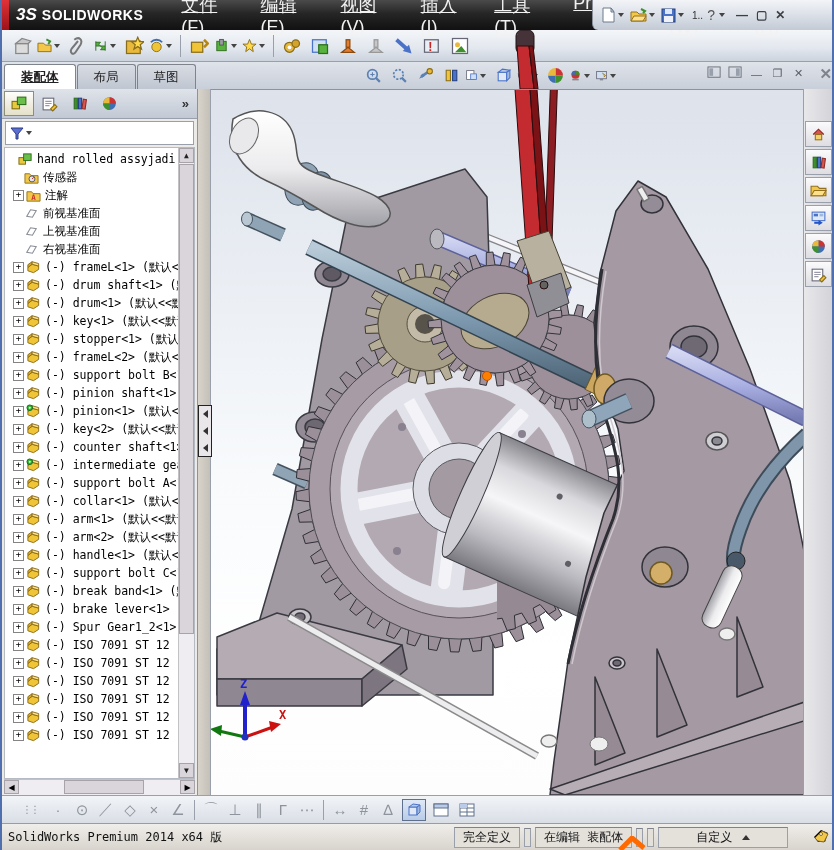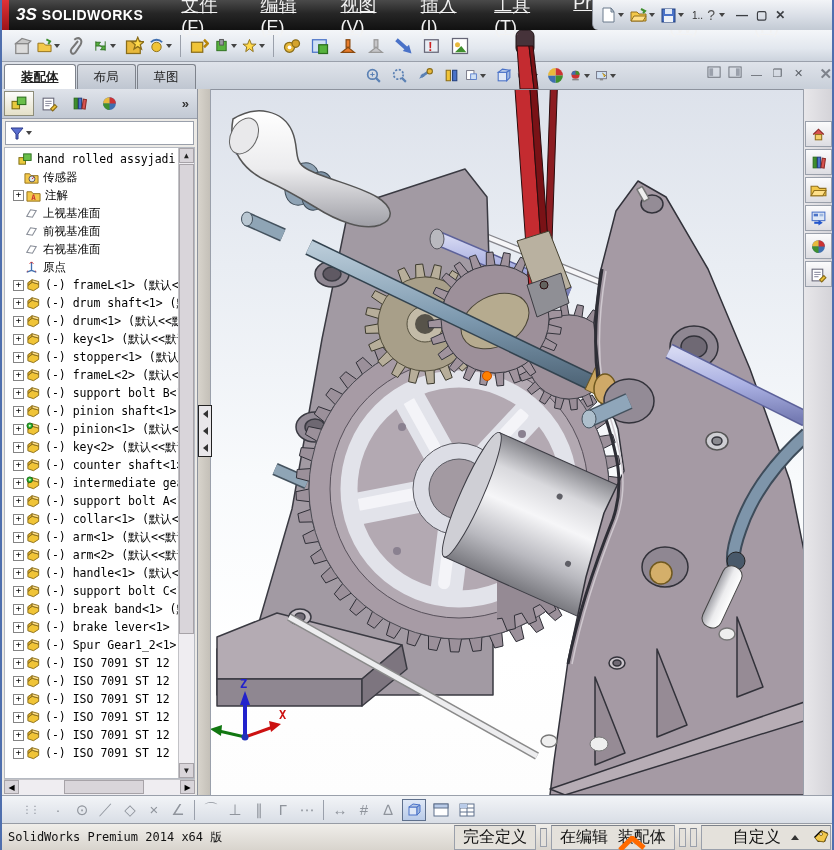--- a/index.html
+++ b/index.html
@@ -83,21 +83,21 @@
   .sk-grip{color:#8a8f99;font-size:10px;letter-spacing:-2px;margin:0 8px 0 20px;}
   .sk{color:#8f949c;font-size:15px;width:24px;text-align:center;}
   .sk-sep{width:1px;height:20px;background:#9aa0ab;margin:0 4px;}
   .sk-cube{width:22px;height:20px;border:1px solid #5f708c;background:linear-gradient(180deg,#dfe8f6,#b9cbe8);display:flex;align-items:center;justify-content:center;margin:0 2px;}
   .sk-box{width:22px;height:20px;display:flex;align-items:center;justify-content:center;margin:0 2px;}
   
   .statusbar{position:absolute;left:0;top:823px;width:834px;height:27px;
     background:linear-gradient(180deg,#f0eeea,#d8d4cd);border-top:1px solid #979ca5;display:flex;align-items:center;font-size:12px;color:#111;z-index:8;box-sizing:border-box;font-family:"DejaVu Sans Mono",monospace;}
   .sb-left{margin-left:6px;}
   .sb-cells{position:absolute;left:452px;display:flex;align-items:center;height:20px;}
-  .sb-cell{border:1px solid #9aa0ab;border-top-color:#7d828b;background:#e4e1db;padding:1px 8px;margin-right:4px;white-space:nowrap;font-size:16px;}
+  .sb-cell{border:1px solid #9aa0ab;border-top-color:#7d828b;background:#e4e1db;padding:1px 8px;margin-right:4px;white-space:nowrap;font-size:12px;}
   .sb-thin{width:5px;padding:1px 0;height:15px;}
   .sb-custom{display:flex;align-items:center;width:112px;justify-content:center;}
   .sb-custom i{width:0;height:0;border-left:4px solid transparent;border-right:4px solid transparent;border-bottom:5px solid #333;margin-left:10px;}
   .sb-tag{position:absolute;right:6px;top:4px;}
   
   .leverlay{position:absolute;left:506px;top:30px;width:40px;height:59px;z-index:9;pointer-events:none;}
   .anno{position:absolute;left:616px;top:836px;z-index:40;}
 </style>
 </head>
 <body>
@@ -639,46 +639,37 @@
                 <text x="5.5" y="12.5" font-size="8" font-weight="bold" fill="#c33">A</text>
               </svg></span>
             <span class="lbl">注解</span>
           </div>
           <div class="trow">
             <span style="width: 6px; flex: 0 0 auto;"></span>
             <span class="noexp"></span>
             <span class="ticon"><svg width="15" height="15" viewBox="0 0 16 16">
                 <polygon points="3,11 7,4 13,5 9,12" fill="none" stroke="#8a8f99" stroke-width="1.2"></polygon>
               </svg></span>
+            <span class="lbl">前视基准面</span>
+          </div>
+          <div class="trow">
+            <span style="width: 6px; flex: 0 0 auto;"></span>
+            <span class="noexp"></span>
+            <span class="ticon"><svg width="15" height="15" viewBox="0 0 16 16">
+                <polygon points="3,11 7,4 13,5 9,12" fill="none" stroke="#8a8f99" stroke-width="1.2"></polygon>
+              </svg></span>
             <span class="lbl">上视基准面</span>
           </div>
           <div class="trow">
             <span style="width: 6px; flex: 0 0 auto;"></span>
             <span class="noexp"></span>
             <span class="ticon"><svg width="15" height="15" viewBox="0 0 16 16">
                 <polygon points="3,11 7,4 13,5 9,12" fill="none" stroke="#8a8f99" stroke-width="1.2"></polygon>
               </svg></span>
-            <span class="lbl">前视基准面</span>
-          </div>
-          <div class="trow">
-            <span style="width: 6px; flex: 0 0 auto;"></span>
-            <span class="noexp"></span>
-            <span class="ticon"><svg width="15" height="15" viewBox="0 0 16 16">
-                <polygon points="3,11 7,4 13,5 9,12" fill="none" stroke="#8a8f99" stroke-width="1.2"></polygon>
-              </svg></span>
             <span class="lbl">右视基准面</span>
-          </div>
-          <div class="trow">
-            <span style="width: 6px; flex: 0 0 auto;"></span>
-            <span class="noexp"></span>
-            <span class="ticon"><svg width="15" height="15" viewBox="0 0 16 16">
-                <path d="M8 2v9M8 11l-5 2M8 11l5 2" stroke="#3f6fb0" fill="none" stroke-width="1.4"></path>
-                <path d="M6 4l2-2 2 2M4 11.6l-1 .9M12 11.6l1 .9" stroke="#cc2222" fill="none"></path>
-              </svg></span>
-            <span class="lbl">原点</span>
           </div>
           <div class="trow">
             <span style="width: 6px; flex: 0 0 auto;"></span>
             <span class="exp">+</span>
             <span class="ticon"><svg width="15" height="15" viewBox="0 0 16 16">
                 <path d="M2 8 L6.5 4.5 L13.5 6.5 L13.5 10 L8 13.5 L2 11.5 Z" fill="#f0c437" stroke="#8a6d1a"></path>
                 <path d="M2 8 L6.5 4.5 L6.5 1.8 L2 5Z" fill="#d9a92c" stroke="#8a6d1a"></path>
                 <path d="M6.5 4.5 L13.5 6.5 L13.5 3.8 L6.5 1.8Z" fill="#ffe08a" stroke="#8a6d1a"></path>
               </svg></span>
             <span class="lbl">(-) frameL&lt;1&gt; (默认&lt;&lt;默</span>

